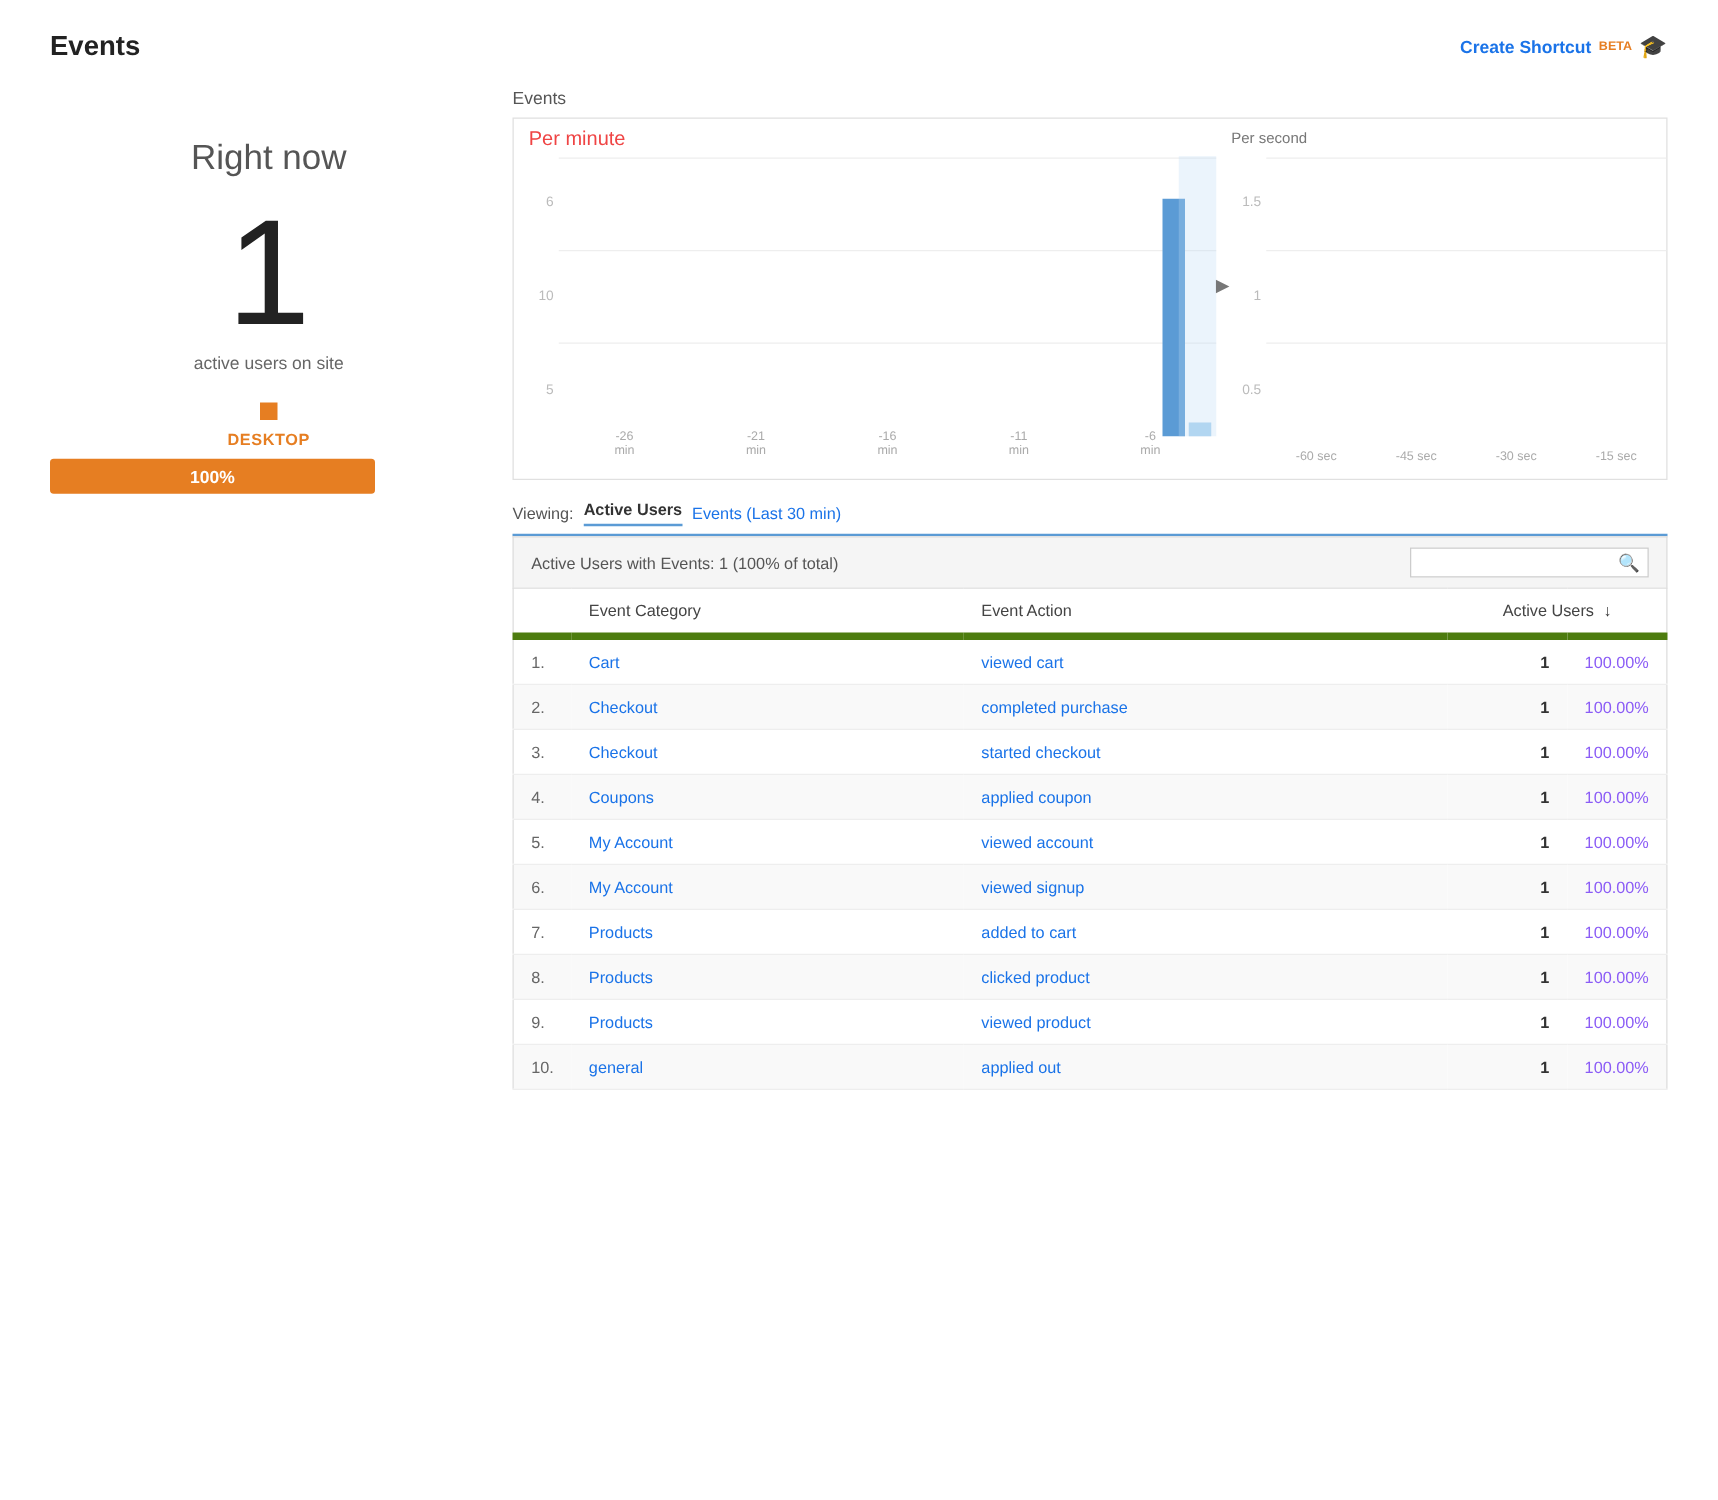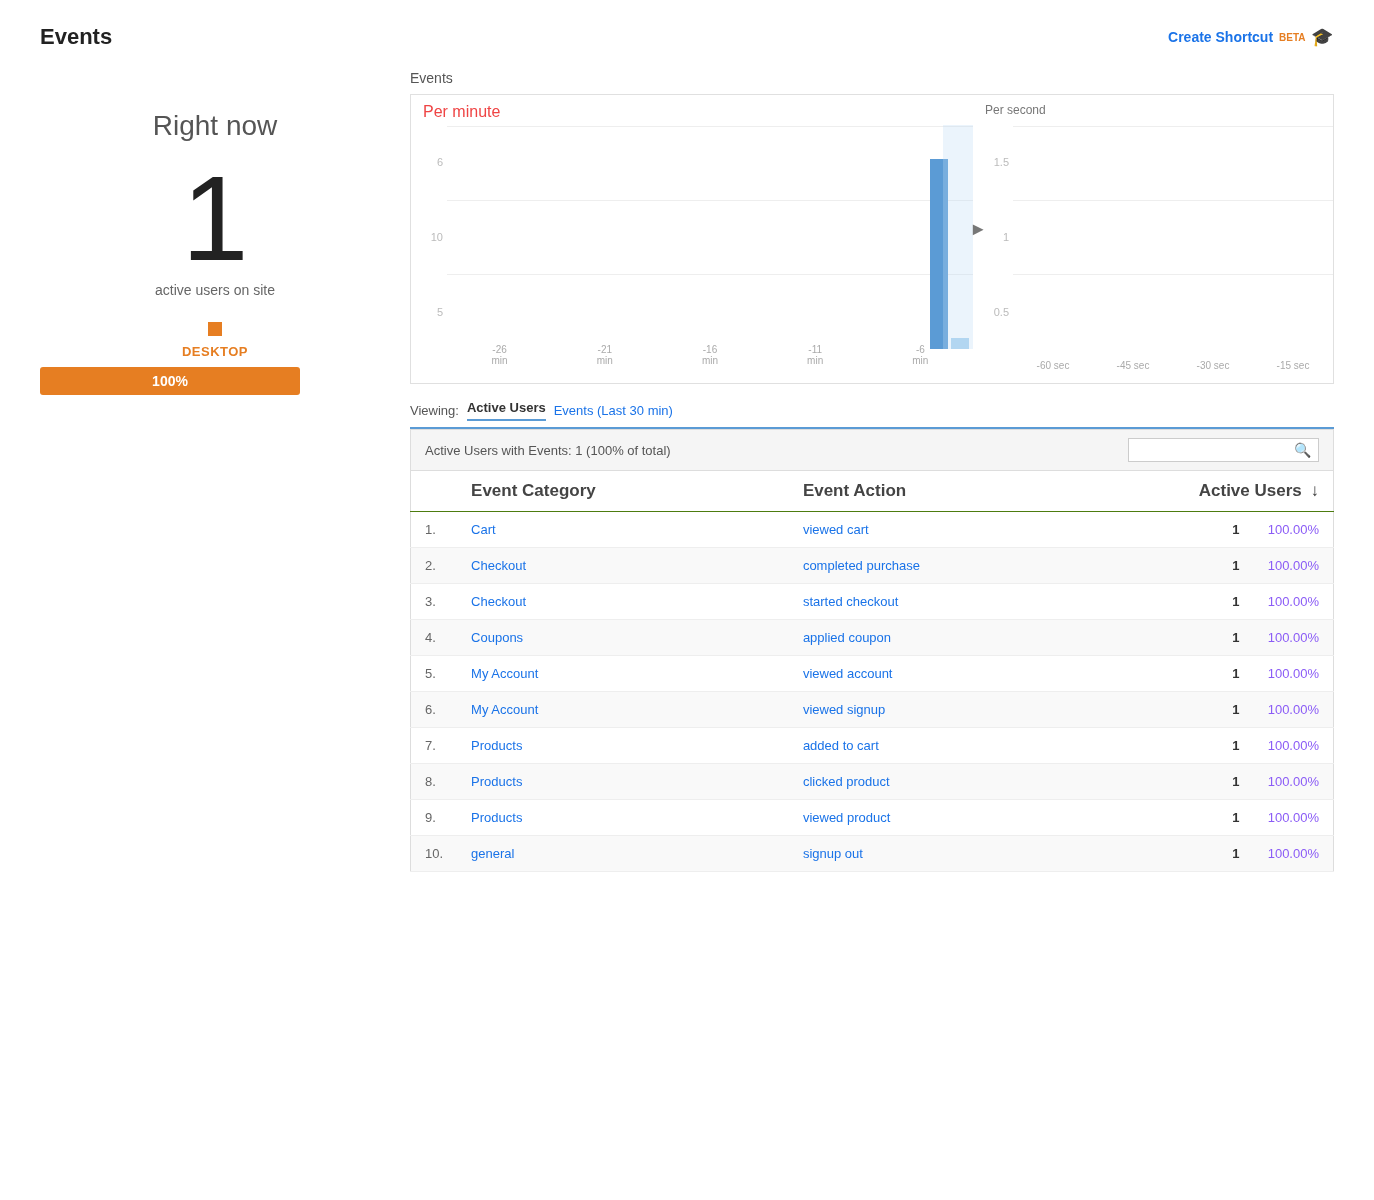--- a/index.html
+++ b/index.html
@@ -196,29 +196,29 @@
 
     table {
       width: 100%;
       border-collapse: collapse;
       border: 1px solid #ddd;
     }
 
     thead th {
       padding: 10px 14px;
       text-align: left;
-      font-size: 17px;
-      font-weight: bold;
+      font-size: 13px;
+      font-weight: normal;
       color: #444;
-      border-bottom: 1px solid #4d7c0f;
+      border-bottom: 6px solid #4d7c0f;
       background: #fff;
     }
 
     thead th.col-active-users {
-      text-align: right;
+      text-align: center;
     }
 
     tbody tr {
       border-bottom: 1px solid #eee;
     }
     tbody tr:nth-child(even) {
       background: #f9f9f9;
     }
 
     td {
@@ -637,21 +637,21 @@
               <tr>
       <td class="col-num">9.</td>
       <td class="col-category"><a href="#">Products</a></td>
       <td class="col-action"><a href="#">viewed product</a></td>
       <td class="col-count">1</td>
       <td class="col-percent">100.00%</td>
     </tr>
               <tr>
       <td class="col-num">10.</td>
       <td class="col-category"><a href="#">general</a></td>
-      <td class="col-action"><a href="#">signup out</a></td>
+      <td class="col-action"><a href="#">applied out</a></td>
       <td class="col-count">1</td>
       <td class="col-percent">100.00%</td>
     </tr>
             </tbody>
         </table>
       </div>
 
     </div>
   </div>
 </div>

